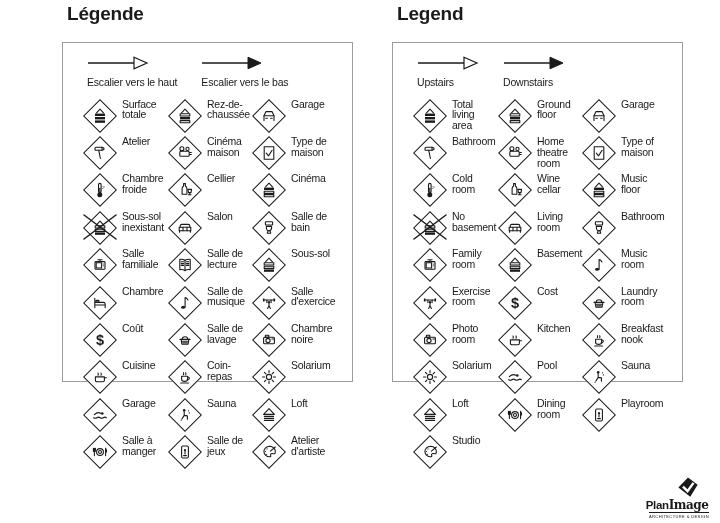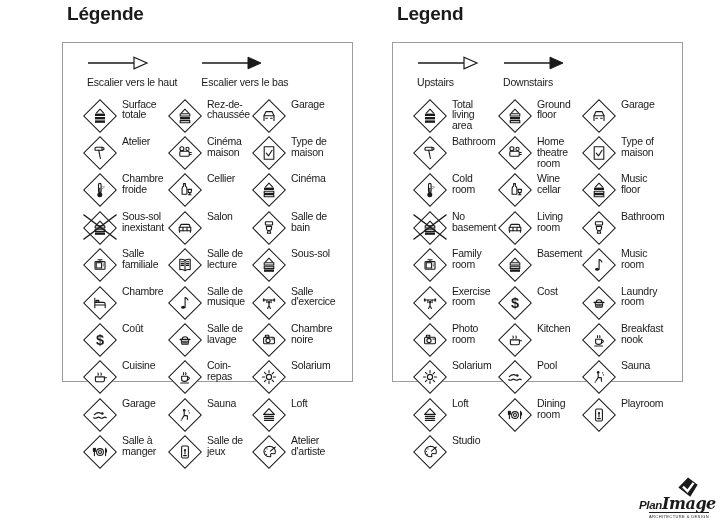--- a/index.html
+++ b/index.html
@@ -23,22 +23,22 @@
   .glyph svg{width:20px;height:20px;display:block;}
   .glyph svg *{fill:none;stroke:#1a1a1a;stroke-width:1.1;stroke-linecap:round;stroke-linejoin:round;}
   .glyph svg .f{fill:#1a1a1a;stroke:none;}
   .glyph svg .t{fill:#1a1a1a;stroke:none;font-family:"Liberation Sans",sans-serif;}
   .xover{position:absolute;left:-2px;top:-1px;width:38px;height:36px;pointer-events:none;}
   .clabel{font-size:10.5px;line-height:10.8px;letter-spacing:-.25px;white-space:pre-line;}
   
   .logo{position:absolute;right:5px;bottom:4px;width:76px;text-align:center;}
   .logo-icon{display:block;margin:0 auto 0 38px;width:22px;height:22px;}
   .logo-word{line-height:11px;white-space:nowrap;}
-  .logo-plan{font-weight:bold;font-size:11.5px;letter-spacing:-.3px;font-style:italic;}
-  .logo-image{font-family:"DejaVu Serif",serif;font-style:italic;font-weight:bold;font-size:16px;letter-spacing:-.5px;}
+  .logo-plan{font-weight:bold;font-size:11.5px;letter-spacing:-.3px;}
+  .logo-image{font-family:"DejaVu Serif",serif;font-weight:bold;font-size:12px;letter-spacing:-.5px;}
   .logo-tag{font-size:4px;letter-spacing:.4px;border-top:.5px solid #1a1a1a;margin:1px 6px 0 10px;padding-top:1px;white-space:nowrap;}
 </style>
 </head>
 <body>
 
 <div id="stage">
 
   <div class="panel-col" id="col-fr">
     <h1 class="panel-title">Légende</h1>
     <div class="panel-box">

